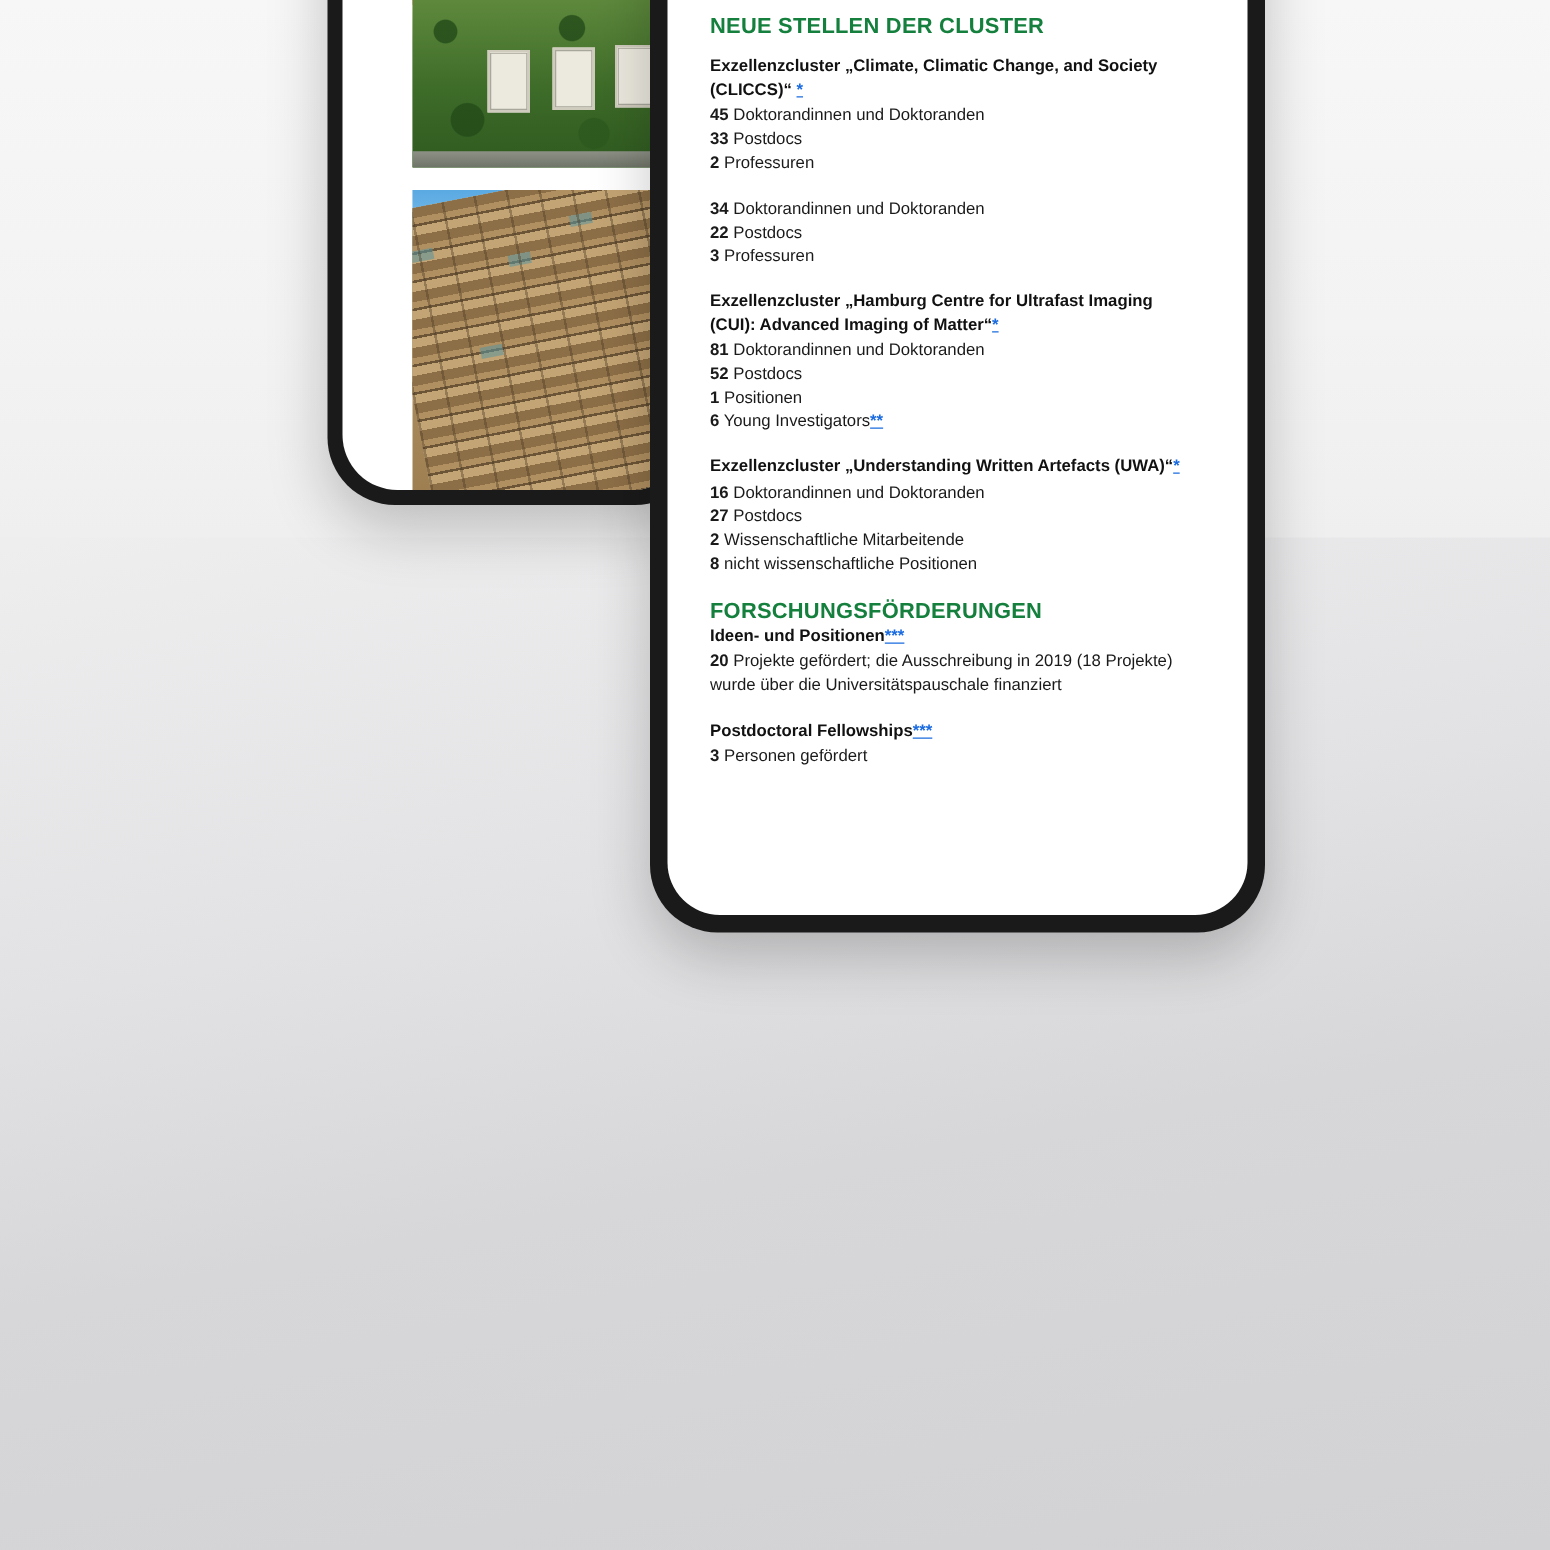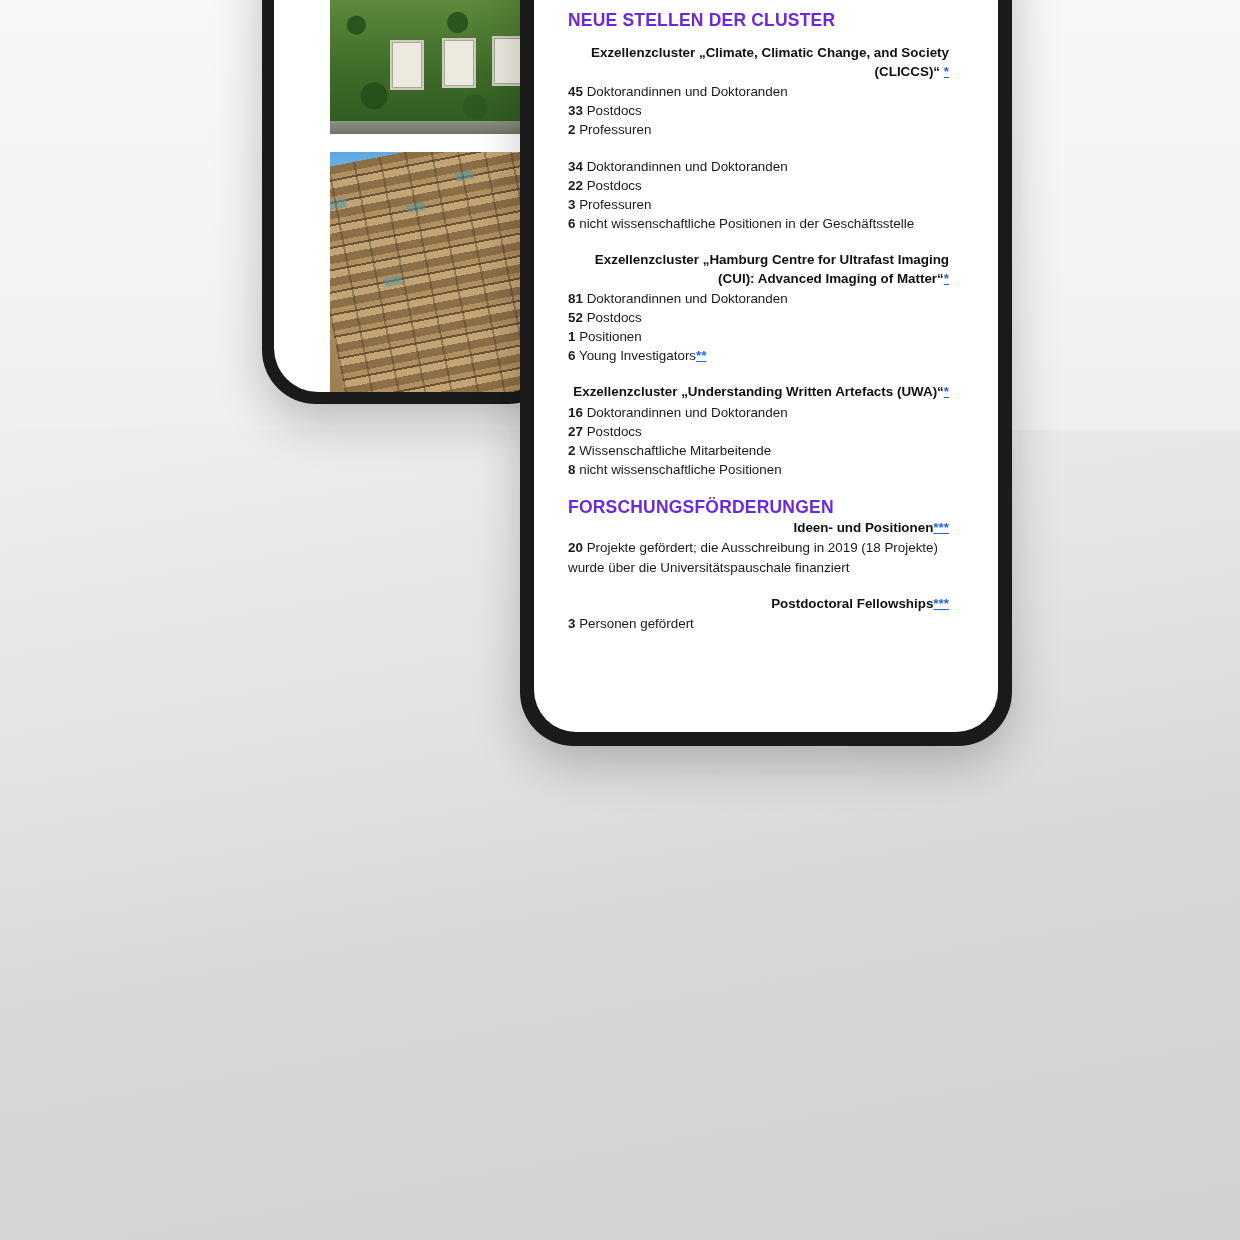--- a/index.html
+++ b/index.html
@@ -177,31 +177,30 @@
     top: 0;
     width: 464px;
     padding: 0 34px;
     box-sizing: border-box;
     color: #1a1a1a;
   }
   .section-title {
     font-size: 17.5px;
     font-weight: bold;
     letter-spacing: 0.2px;
-    color: #6d28d9;
+    color: #15803d;
     margin: 0 0 13px 0;
   }
   .block { margin-bottom: 18px; }
   .block-heading {
     font-size: 13.4px;
     font-weight: bold;
     line-height: 1.38;
-    margin: 0 15px 1px 0;
+    margin: 0 4px 1px 0;
     color: #111;
-    text-align: right;
   }
   .fn {
     color: #1a6be0;
     text-decoration: underline;
     font-weight: bold;
     cursor: pointer;
   }
   .stat {
     font-size: 13.4px;
     line-height: 1.42;
@@ -259,21 +258,20 @@
             <div class="block-heading"><span>Exzellenzcluster „Climate, Climatic Change, and Society (CLICCS)“</span> <span class="fn">*</span></div>
             <div class="stat"><b>45</b> <span>Doktorandinnen und Doktoranden</span></div>
             <div class="stat"><b>33</b> <span>Postdocs</span></div>
             <div class="stat"><b>2</b> <span>Professuren</span></div>
           </div>
 
           <div class="block">
             <div class="stat"><b>34</b> <span>Doktorandinnen und Doktoranden</span></div>
             <div class="stat"><b>22</b> <span>Postdocs</span></div>
             <div class="stat"><b>3</b> <span>Professuren</span></div>
-            <div class="stat"><b>6</b> <span>nicht wissenschaftliche Positionen in der Geschäftsstelle</span></div>
           </div>
 
           <div class="block">
             <div class="block-heading"><span>Exzellenzcluster „Hamburg Centre for Ultrafast Imaging (CUI): Advanced Imaging of Matter“</span><span class="fn">*</span></div>
             <div class="stat"><b>81</b> <span>Doktorandinnen und Doktoranden</span></div>
             <div class="stat"><b>52</b> <span>Postdocs</span></div>
             <div class="stat"><b>1</b> <span>Positionen</span></div>
             <div class="stat"><b>6</b> <span>Young Investigators</span><span class="fn">**</span></div>
           </div>
 

